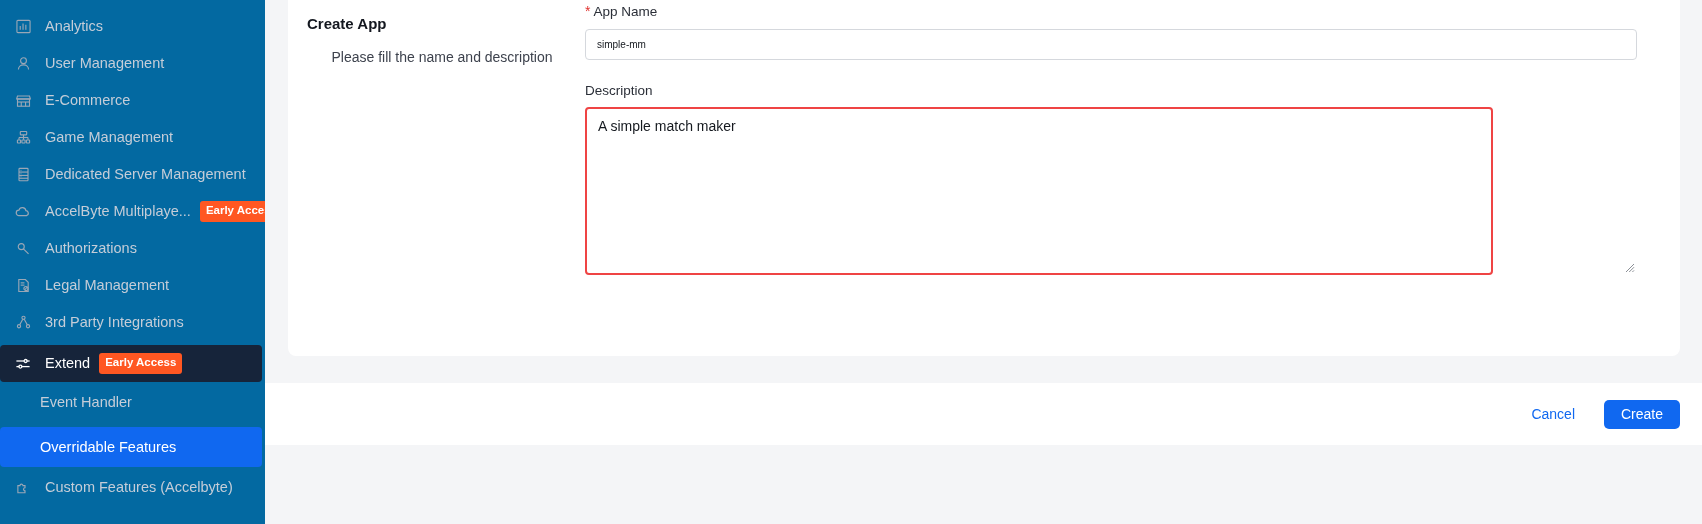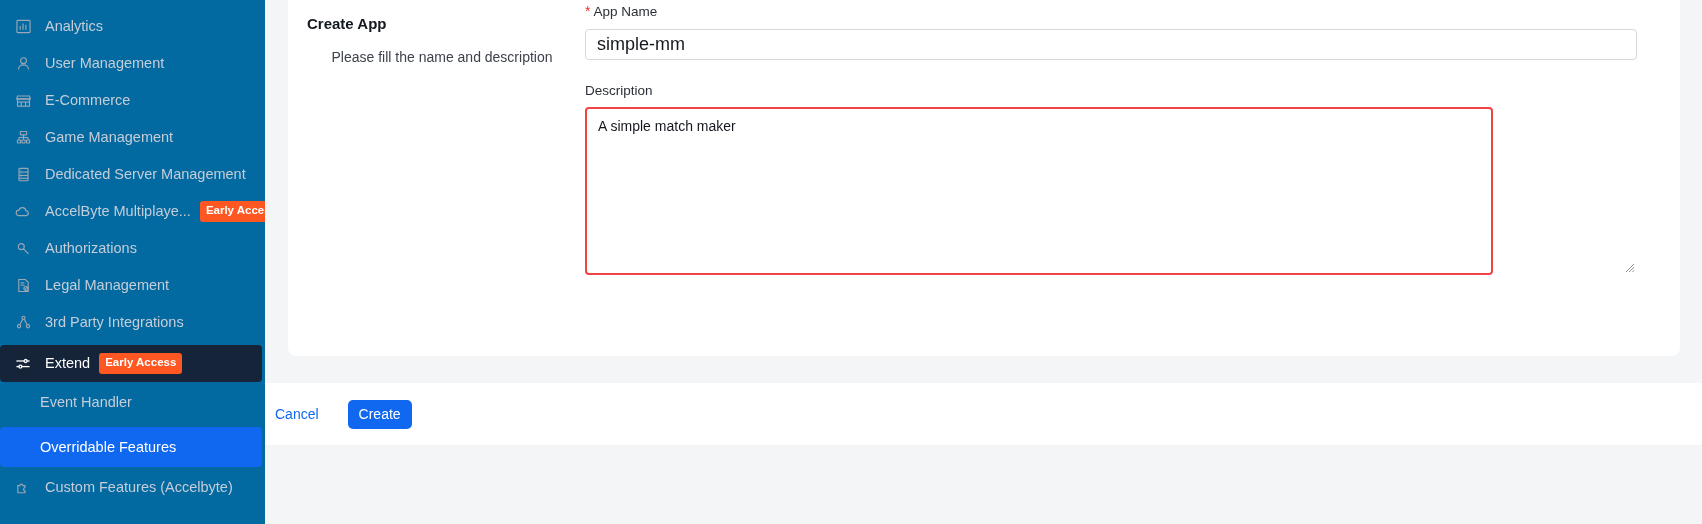--- a/index.html
+++ b/index.html
@@ -154,21 +154,21 @@
     line-height: 1;
   }
 
   .text-input {
     width: 1052px;
     height: 31px;
     border: 1px solid #d5d8dd;
     border-radius: 4px;
     background: #ffffff;
     font-family: "Liberation Sans", sans-serif;
-    font-size: 18px;
+    font-size: 10px;
     color: #15191f;
     padding: 0 11px;
     outline: none;
   }
   .text-input::placeholder { color: #9aa1ad; }
 
   .field-block-2 { margin-top: 24px; }
 
   .textarea-wrap {
     position: relative;
@@ -212,42 +212,42 @@
   
   .footer-bar {
     position: absolute;
     left: 0;
     top: 383px;
     width: 100%;
     height: 62px;
     background: #ffffff;
     display: flex;
     align-items: center;
-    justify-content: flex-start;
+    justify-content: flex-end;
     padding-right: 22px;
   }
   .btn-cancel {
     background: none;
     border: none;
     color: #1068f0;
     font-family: "Liberation Sans", sans-serif;
     font-size: 14px;
     cursor: pointer;
     padding: 8px 10px;
     margin-right: 19px;
   }
   .btn-create {
     background: #1068f0;
     border: none;
     border-radius: 5px;
     color: #ffffff;
     font-family: "Liberation Sans", sans-serif;
     font-size: 14px;
     cursor: pointer;
-    width: 64px;
+    width: 76px;
     height: 29px;
     line-height: 1;
   }
 
   .bottom-fill {
     position: absolute;
     left: 0;
     top: 445px;
     width: 100%;
     height: 79px;

